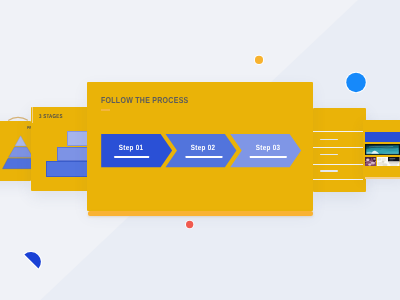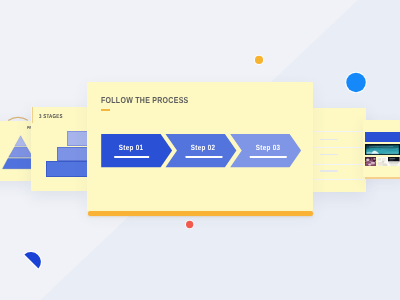--- a/index.html
+++ b/index.html
@@ -8,21 +8,21 @@
        -webkit-font-smoothing:antialiased;
        text-rendering:geometricPrecision;}
   *{-webkit-font-smoothing:antialiased;}
   #stage{position:relative;width:400px;height:300px;overflow:hidden;
          background:#f0f2f7;}
 
   
   .bg-band{position:absolute;left:0;top:0;width:400px;height:300px;}
 
   
-  .card{position:absolute;background:#fef9c3;}
+  .card{position:absolute;background:#eab308;}
 
   
   #main-card{left:87.3px;top:82px;width:225.7px;height:128.7px;
              border-radius:1px;
              box-shadow:0 5px 16px rgba(73,90,130,.07);}
   #main-title{position:absolute;left:13.4px;top:12.6px;
               font-size:8.7px;letter-spacing:.35px;color:#5c5c5c;
               font-weight:700;white-space:nowrap;
               transform:scaleX(.806);transform-origin:left top;}
   #title-rule{position:absolute;left:13.5px;top:27.1px;width:9.6px;height:1.9px;

